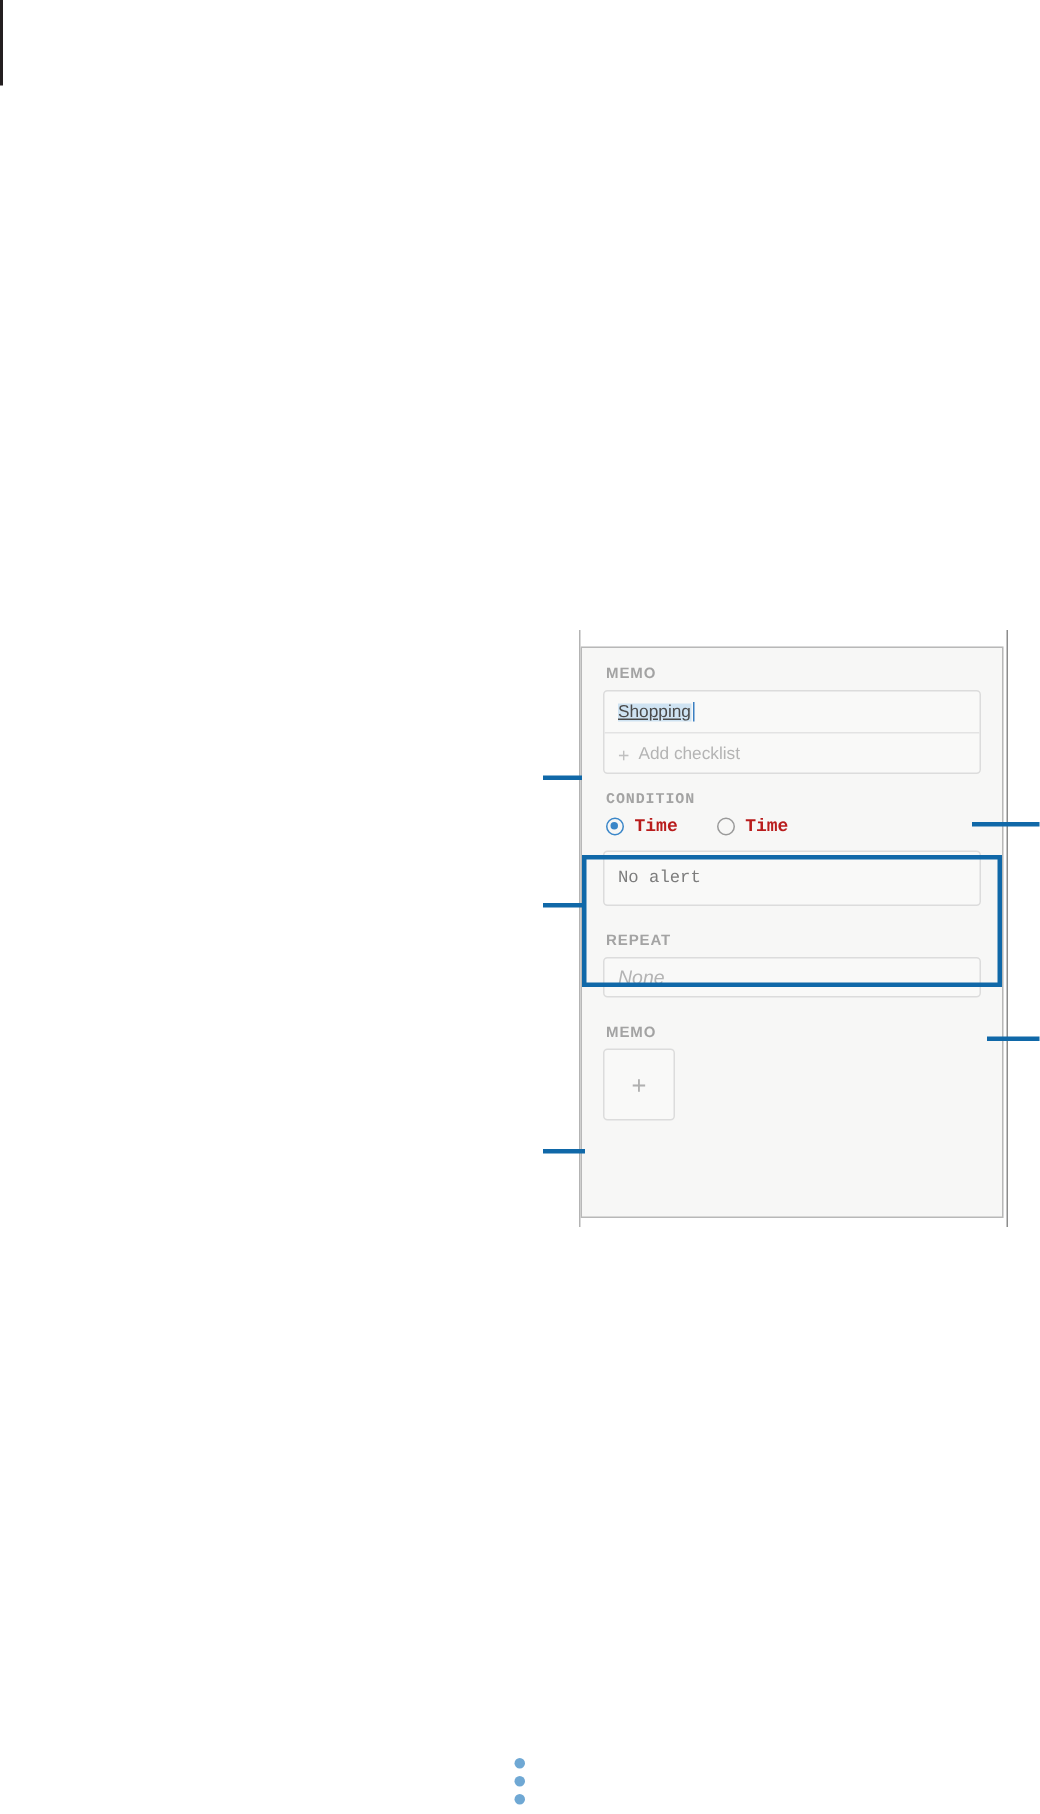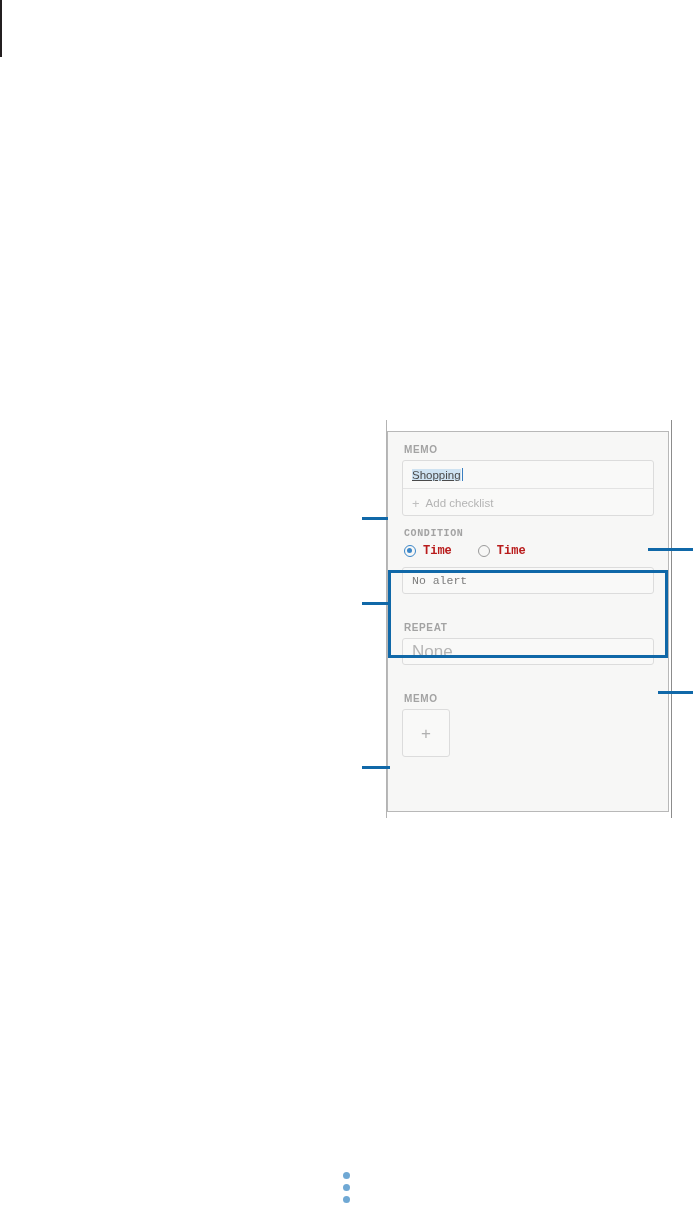--- a/index.html
+++ b/index.html
@@ -71,21 +71,21 @@
     box-sizing: border-box;
   }
 
   .section-label {
     font-size: 10px;
     letter-spacing: 0.6px;
     color: #a3a3a3;
     font-weight: bold;
     margin: 12px 0 5px 2px;
   }
-  .section-label.tight { margin-top: 28px; }
+  .section-label.tight { margin-top: 18px; }
 
   .field-box {
     border: 1px solid #dcdcdc;
     border-radius: 3px;
     background: #f9f9f8;
     box-sizing: border-box;
   }
 
   
   #memo-box { height: 56px; position: relative; }
@@ -151,36 +151,37 @@
     border-radius: 50%;
     background: #3a86c8;
   }
   .radio-label {
     font-size: 12px;
     color: #b91c1c;
     font-weight: bold;
     margin-right: 26px;
   }
   #alert-box {
-    height: 27px;
+    height: 37px;
     display: flex;
     align-items: center;
     padding: 0 9px;
     font-size: 11.5px;
     color: #7d7d7d;
   }
 
   
   #repeat-box {
     height: 27px;
     display: flex;
     align-items: center;
     padding: 4px 9px;
-    font-size: 17px;
+    font-size: 13px;
     color: #b4b4b4;
+    font-style: italic;
   }
 
   
   #image-add-button {
     width: 48px; height: 48px;
     border: 1px solid #dcdcdc;
     border-radius: 3px;
     background: #f9f9f8;
     display: flex;
     align-items: center;

